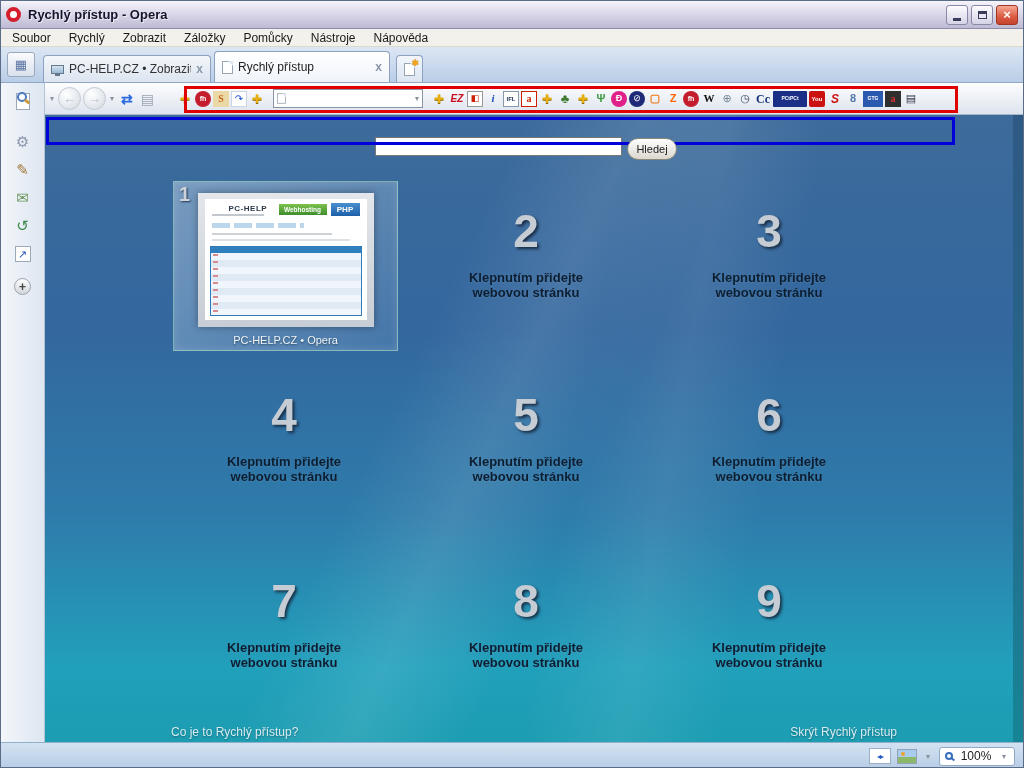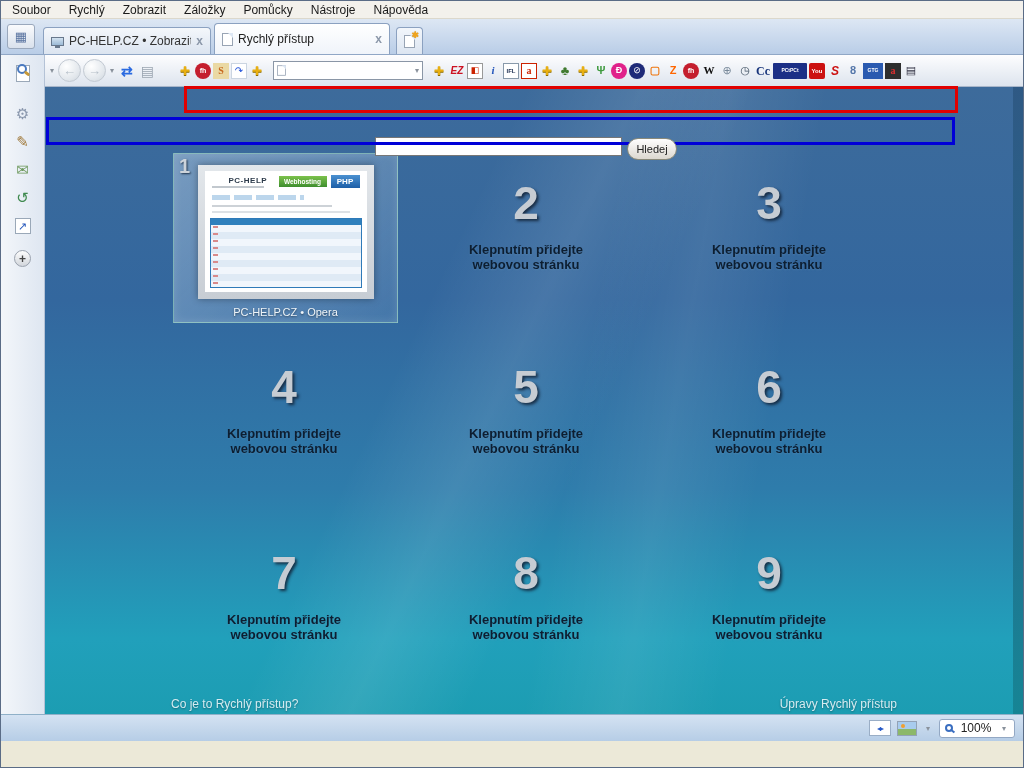--- a/index.html
+++ b/index.html
@@ -153,20 +153,31 @@
     z-index:61;font-size:12px;padding:1px 3px;font-family:"Liberation Sans",sans-serif;}
   .hledej{position:absolute;left:626px;top:137px;width:50px;height:22px;z-index:64;
     background:linear-gradient(#fefefe,#dcd8d0);border:1px solid #8a8a7a;border-radius:11px;
     font-size:11px;color:#222;font-family:"Liberation Sans",sans-serif;}
 </style>
 </head>
 <body>
 
 <div class="window">
 
+  <div class="titlebar">
+    <span class="opera-logo"></span>
+    <span class="t-title">Rychlý přístup - Opera</span>
+    <span class="win-btn">
+        <span class="minbar"></span>
+      </span>
+    <span class="win-btn">
+        <span class="restbox"></span>
+      </span>
+    <span class="win-btn close">×</span>
+  </div>
 
   <div class="menubar">
 
   <span class="mi">Soubor</span>
       <span class="mi">Rychlý</span>
       <span class="mi">Zobrazit</span>
       <span class="mi">Záložky</span>
       <span class="mi">Pomůcky</span>
       <span class="mi">Nástroje</span>
       <span class="mi">Nápověda</span>
@@ -344,21 +355,21 @@
             <div class="dial empty">
               <div class="num">9</div>
               <div class="lbl">
                 <span>Klepnutím přidejte</span><br>
                 <span>webovou stránku</span>
               </div>
             </div>
           </div>
 
         <span class="flink left">Co je to Rychlý přístup?</span>
-        <span class="flink right">Úpravy Rychlý přístup</span>
+        <span class="flink right">Skrýt Rychlý přístup</span>
       </div>
     </div>
   </div>
 
   <div class="statusbar">
     <span class="sfit">◂▸</span>
     <span class="simg"></span>
     <span class="caret">▾</span>
     <span class="zoombox">
       <span class="zmag"></span>

